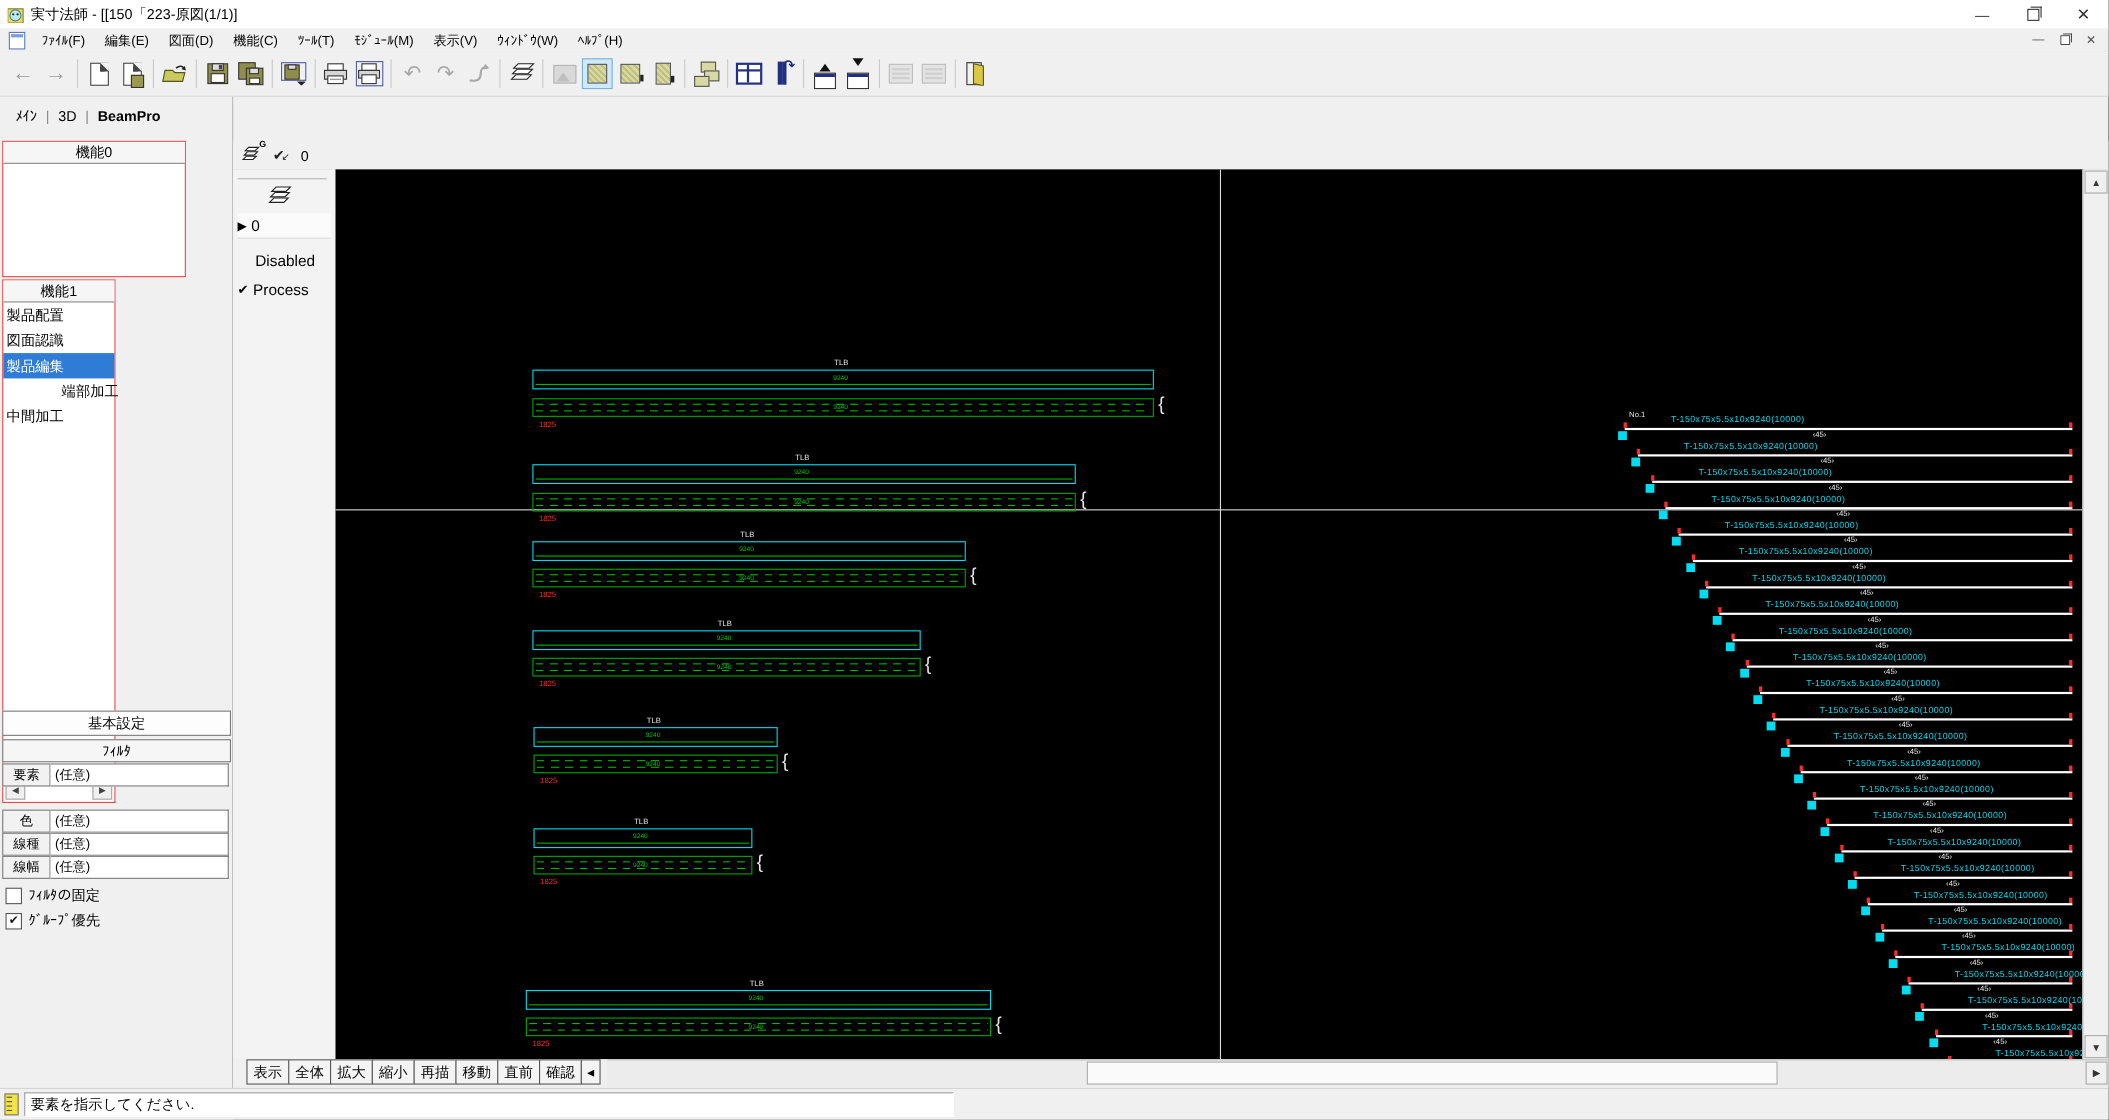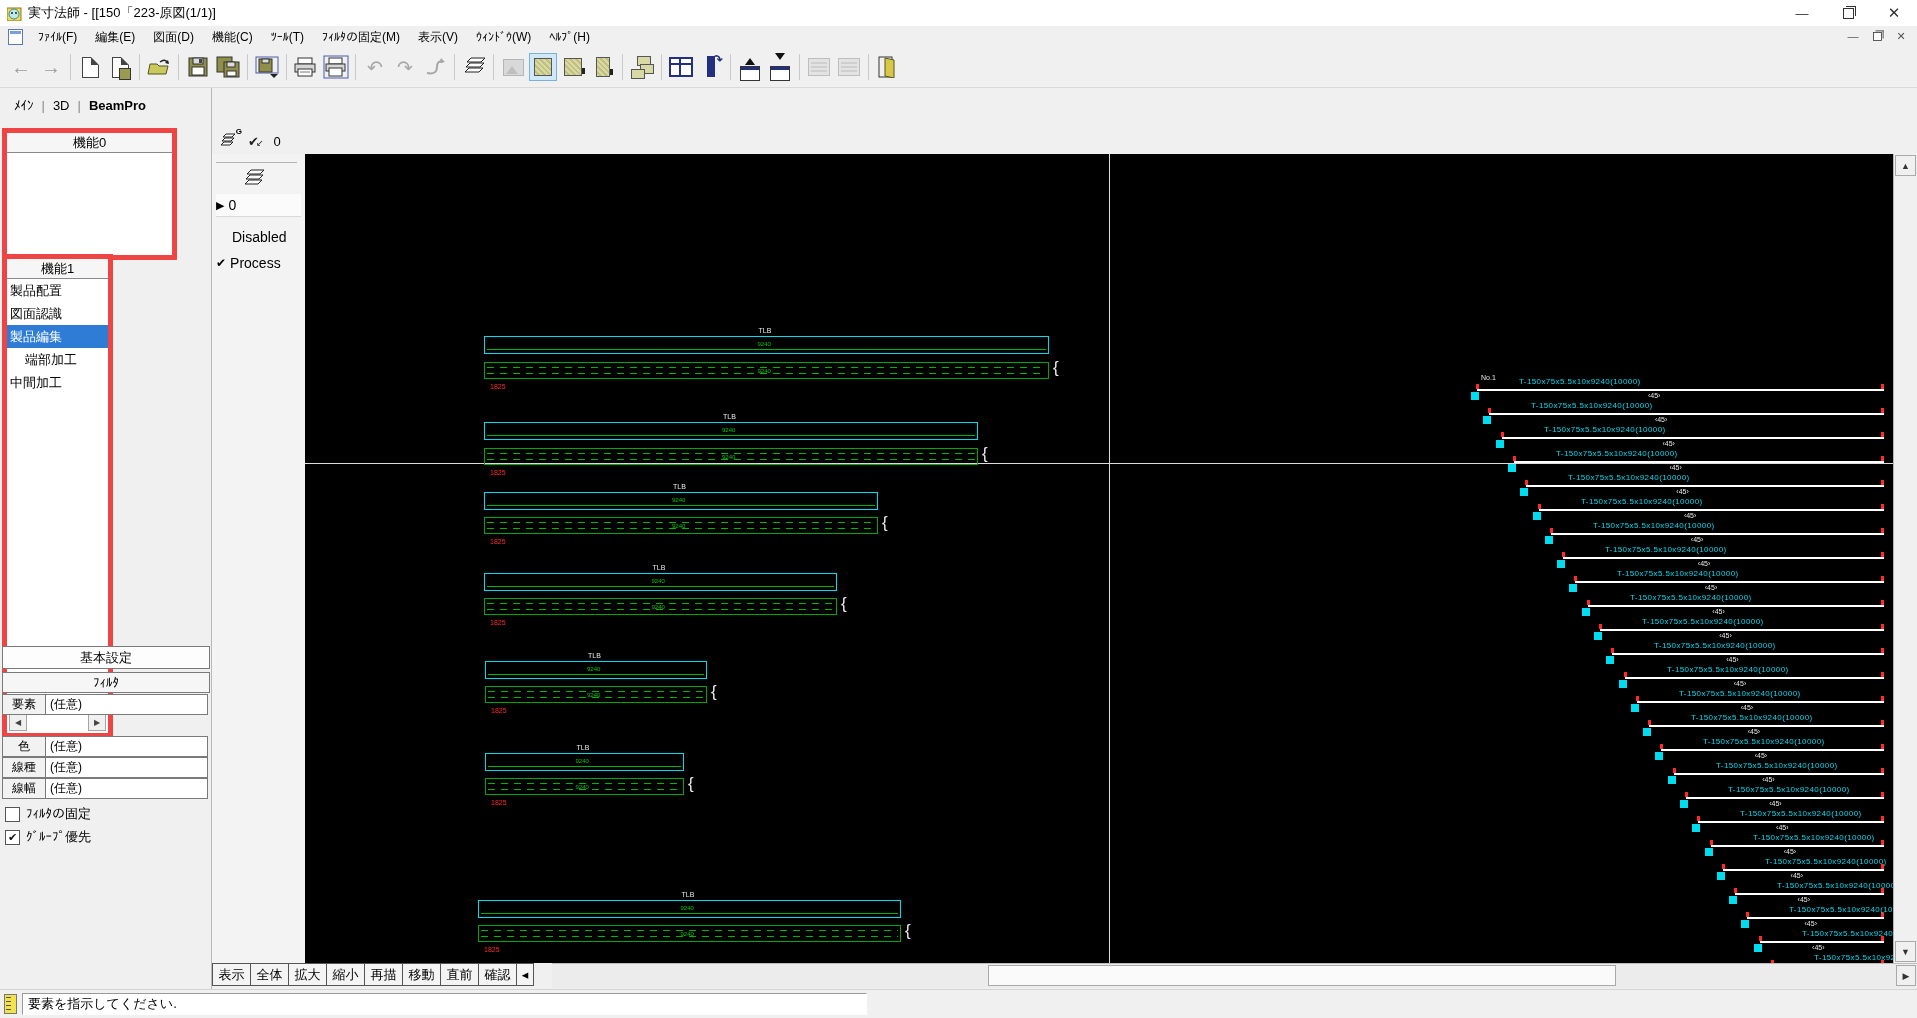--- a/index.html
+++ b/index.html
@@ -47,21 +47,21 @@
   .grayicon{width:20px;height:16px;background:#e3e3e3;border:1px solid #bdbdbd;position:relative;}
   .grayicon:before{content:"";position:absolute;left:2px;top:3px;right:2px;height:2px;background:#cfcfcf;box-shadow:0 4px 0 #cfcfcf,0 8px 0 #cfcfcf;}
   .imgicon{width:19px;height:15px;background:#d9d9d9;border:1px solid #b5b5b5;position:relative;overflow:hidden;}
   .imgicon:before{content:"";position:absolute;left:2px;bottom:1px;border:6px solid transparent;border-bottom:8px solid #bfbfbf;}
   
   .sidebar{position:absolute;left:0;top:88px;width:211px;bottom:0;background:#f0f0f0;border-right:1px solid #b9b9b9;}
   .side-tabs{position:absolute;left:6px;top:10px;font-size:13px;display:flex;align-items:center;}
   .side-tab{padding:0 8px;cursor:default;}
   .side-tab.active{font-weight:bold;}
   .tabdiv{color:#888;}
-  .panel{position:absolute;background:#fff;border:5px solid #ef4444;}
+  .panel{position:absolute;background:#fff;border:1px solid #ef4444;}
   .panel-h{height:19px;border-bottom:1px solid #8a8a8a;background:#f6f6f6;text-align:center;font-size:13px;line-height:19px;}
   .lrow{font-size:13px;height:20px;line-height:20px;position:relative;white-space:nowrap;}
   .lsel{background:#2e7cd6;color:#fff;}
   .scrl{position:absolute;bottom:2px;width:16px;height:16px;background:#f0f0f0;border:1px solid #a5a5a5;font-size:8px;color:#444;display:flex;align-items:center;justify-content:center;}
   .wideBtn{position:absolute;left:2px;width:206px;background:#fdfdfd;border:1px solid #7a7a7a;text-align:center;font-size:13px;}
   .filterrow{position:absolute;left:2px;width:206px;height:21px;display:flex;}
   .fkey{width:44px;background:#f2f2f2;border:1px solid #7a7a7a;font-size:12px;text-align:center;line-height:19px;box-sizing:border-box;}
   .fval{flex:1;background:#fff;border:1px solid #7a7a7a;border-left:none;font-size:12px;line-height:19px;padding-left:4px;box-sizing:border-box;}
   .cbrow{position:absolute;left:5px;height:16px;display:flex;align-items:center;font-size:13px;}
   .cbbox{width:13px;height:13px;background:#fff;border:1px solid #555;margin-right:6px;font-size:11px;line-height:12px;text-align:center;color:#111;}
@@ -116,21 +116,21 @@
       <div class="winbtn">—</div>
       <div class="winbtn">
           <span class="restore-glyph"></span>
         </div>
       <div class="winbtn" style="font-size:15px">✕</div>
     </div>
   </div>
 
   <div class="menubar">
     <span class="doc-mini-icon"></span>
-    <span id="menuitems"><span class="menu-item">ﾌｧｲﾙ(F)</span><span class="menu-item">編集(E)</span><span class="menu-item">図面(D)</span><span class="menu-item">機能(C)</span><span class="menu-item">ﾂｰﾙ(T)</span><span class="menu-item">ﾌｨﾙﾀの固定(M)</span><span class="menu-item">表示(V)</span><span class="menu-item">ｳｨﾝﾄﾞｳ(W)</span><span class="menu-item">ﾍﾙﾌﾟ(H)</span></span>
+    <span id="menuitems"><span class="menu-item">ﾌｧｲﾙ(F)</span><span class="menu-item">編集(E)</span><span class="menu-item">図面(D)</span><span class="menu-item">機能(C)</span><span class="menu-item">ﾂｰﾙ(T)</span><span class="menu-item">ﾓｼﾞｭｰﾙ(M)</span><span class="menu-item">表示(V)</span><span class="menu-item">ｳｨﾝﾄﾞｳ(W)</span><span class="menu-item">ﾍﾙﾌﾟ(H)</span></span>
   </div>
   <div class="childbtns">
     <div class="childbtn">—</div>
     <div class="childbtn">
         <span class="restore-glyph" style="transform:scale(.8)"></span>
       </div>
     <div class="childbtn">✕</div>
   </div>
 
   <div class="toolbar">
@@ -296,21 +296,21 @@
     <div class="panel" style="left:2px;top:40px;width:165px;height:122px">
       <div class="panel-h">機能0</div>
     </div>
 
     <div class="panel" style="left:2px;top:166px;width:101px;height:474px">
       <div class="panel-h">機能1</div>
       <div id="func1items">
           <div class="lrow" style="height: 23px; line-height: 23px; padding-left: 3px;">製品配置</div>
           <div class="lrow" style="height: 23px; line-height: 23px; padding-left: 3px;">図面認識</div>
           <div class="lrow lsel" style="height: 23px; line-height: 23px; padding-left: 3px;">製品編集</div>
-          <div class="lrow" style="height: 23px; line-height: 23px; padding-left: 18px;">端部加工</div>
+          <div class="lrow" style="height: 23px; line-height: 23px; padding-left: 18px; margin-left: 35px;">端部加工</div>
           <div class="lrow" style="height: 23px; line-height: 23px; padding-left: 3px;">中間加工</div>
         </div>
       <div class="scrl" style="left:2px">◀</div>
       <div class="scrl" style="right:2px">▶</div>
     </div>
 
 
     <div class="wideBtn" style="top:558px;height:21px;line-height:21px">基本設定</div>
     <div class="wideBtn" style="top:584px;height:19px;line-height:19px;background:#f6f6f6">ﾌｨﾙﾀ</div>
     <div id="filterrows">
@@ -622,21 +622,21 @@
   <div class="vscroll">
     <div class="sbtn" style="left:1px;top:1px">▲</div>
     <div class="sbtn" style="left:1px;bottom:1px">▼</div>
   </div>
 
   <div class="bottombar">
     <div class="htrack">
       <div class="hthumb"></div>
       <div class="sbtn" style="right:1px;top:1px;width:20px;height:21px">▶</div>
     </div>
-    <div id="btnrow" style="display:flex;margin-left:1px">
+    <div id="btnrow" style="display:flex;margin-left:13px">
         <div class="cmdbtn">表示</div>
         <div class="cmdbtn">全体</div>
         <div class="cmdbtn">拡大</div>
         <div class="cmdbtn">縮小</div>
         <div class="cmdbtn">再描</div>
         <div class="cmdbtn">移動</div>
         <div class="cmdbtn">直前</div>
         <div class="cmdbtn">確認</div>
       </div>
     <div class="cmdbtn" style="min-width:18px;width:18px">◂</div>

